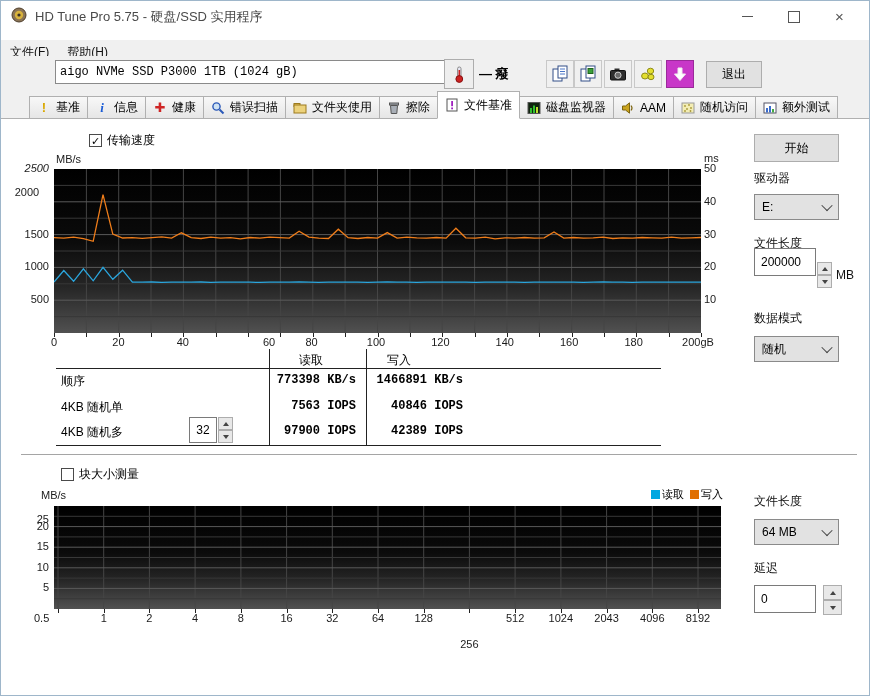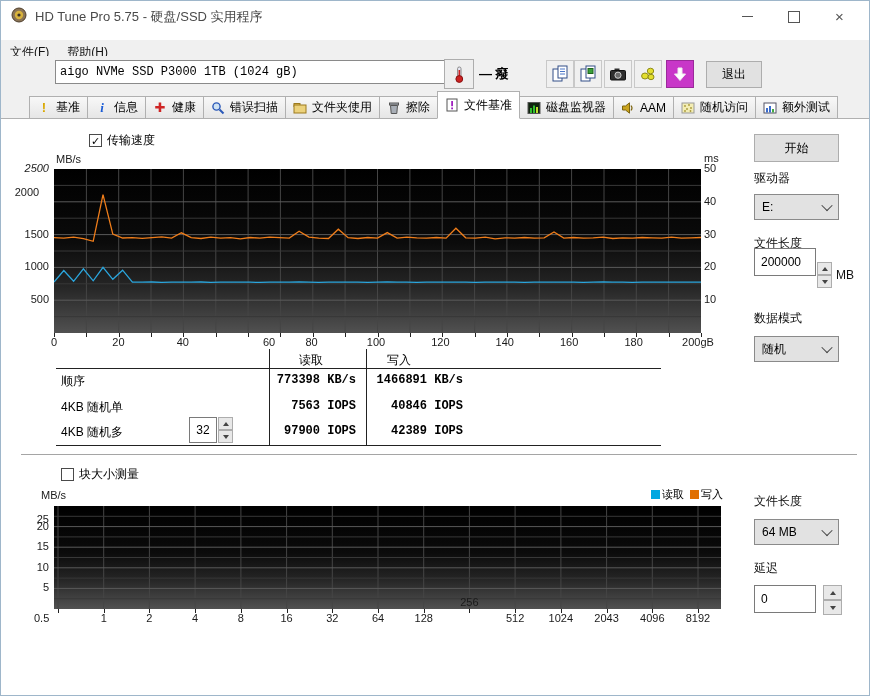--- a/index.html
+++ b/index.html
@@ -480,21 +480,21 @@
       <span class="ticklabel" style="left: 4px; top: 490px; width: 44px; text-align: right; margin-top: 22px;">25</span>
       <span class="ticklabel" style="left: 33px; top: 611px; width: 48px; text-align: left;">0.5</span>
       <span class="ticklabel" style="left: 78.7143px; top: 611px; width: 48px; text-align: center;">1</span>
       <span class="ticklabel" style="left: 124.429px; top: 611px; width: 48px; text-align: center;">2</span>
       <span class="ticklabel" style="left: 170.143px; top: 611px; width: 48px; text-align: center;">4</span>
       <span class="ticklabel" style="left: 215.857px; top: 611px; width: 48px; text-align: center;">8</span>
       <span class="ticklabel" style="left: 261.571px; top: 611px; width: 48px; text-align: center;">16</span>
       <span class="ticklabel" style="left: 307.286px; top: 611px; width: 48px; text-align: center;">32</span>
       <span class="ticklabel" style="left: 353px; top: 611px; width: 48px; text-align: center;">64</span>
       <span class="ticklabel" style="left: 398.714px; top: 611px; width: 48px; text-align: center;">128</span>
-      <span class="ticklabel" style="left: 444.429px; top: 595px; width: 48px; text-align: center;">256</span>
+      <span class="ticklabel" style="left: 444.429px; top: 637px; width: 48px; text-align: center;">256</span>
       <span class="ticklabel" style="left: 490.143px; top: 611px; width: 48px; text-align: center;">512</span>
       <span class="ticklabel" style="left: 535.857px; top: 611px; width: 48px; text-align: center;">1024</span>
       <span class="ticklabel" style="left: 581.571px; top: 611px; width: 48px; text-align: center;">2043</span>
       <span class="ticklabel" style="left: 627.286px; top: 611px; width: 48px; text-align: center;">4096</span>
       <span class="ticklabel" style="left: 673px; top: 611px; width: 48px; text-align: center;">8192</span>
       <div class="tickmark" style="left: 57px; top: 608px;"></div>
       <div class="tickmark" style="left: 102.714px; top: 608px;"></div>
       <div class="tickmark" style="left: 148.429px; top: 608px;"></div>
       <div class="tickmark" style="left: 194.143px; top: 608px;"></div>
       <div class="tickmark" style="left: 239.857px; top: 608px;"></div>

